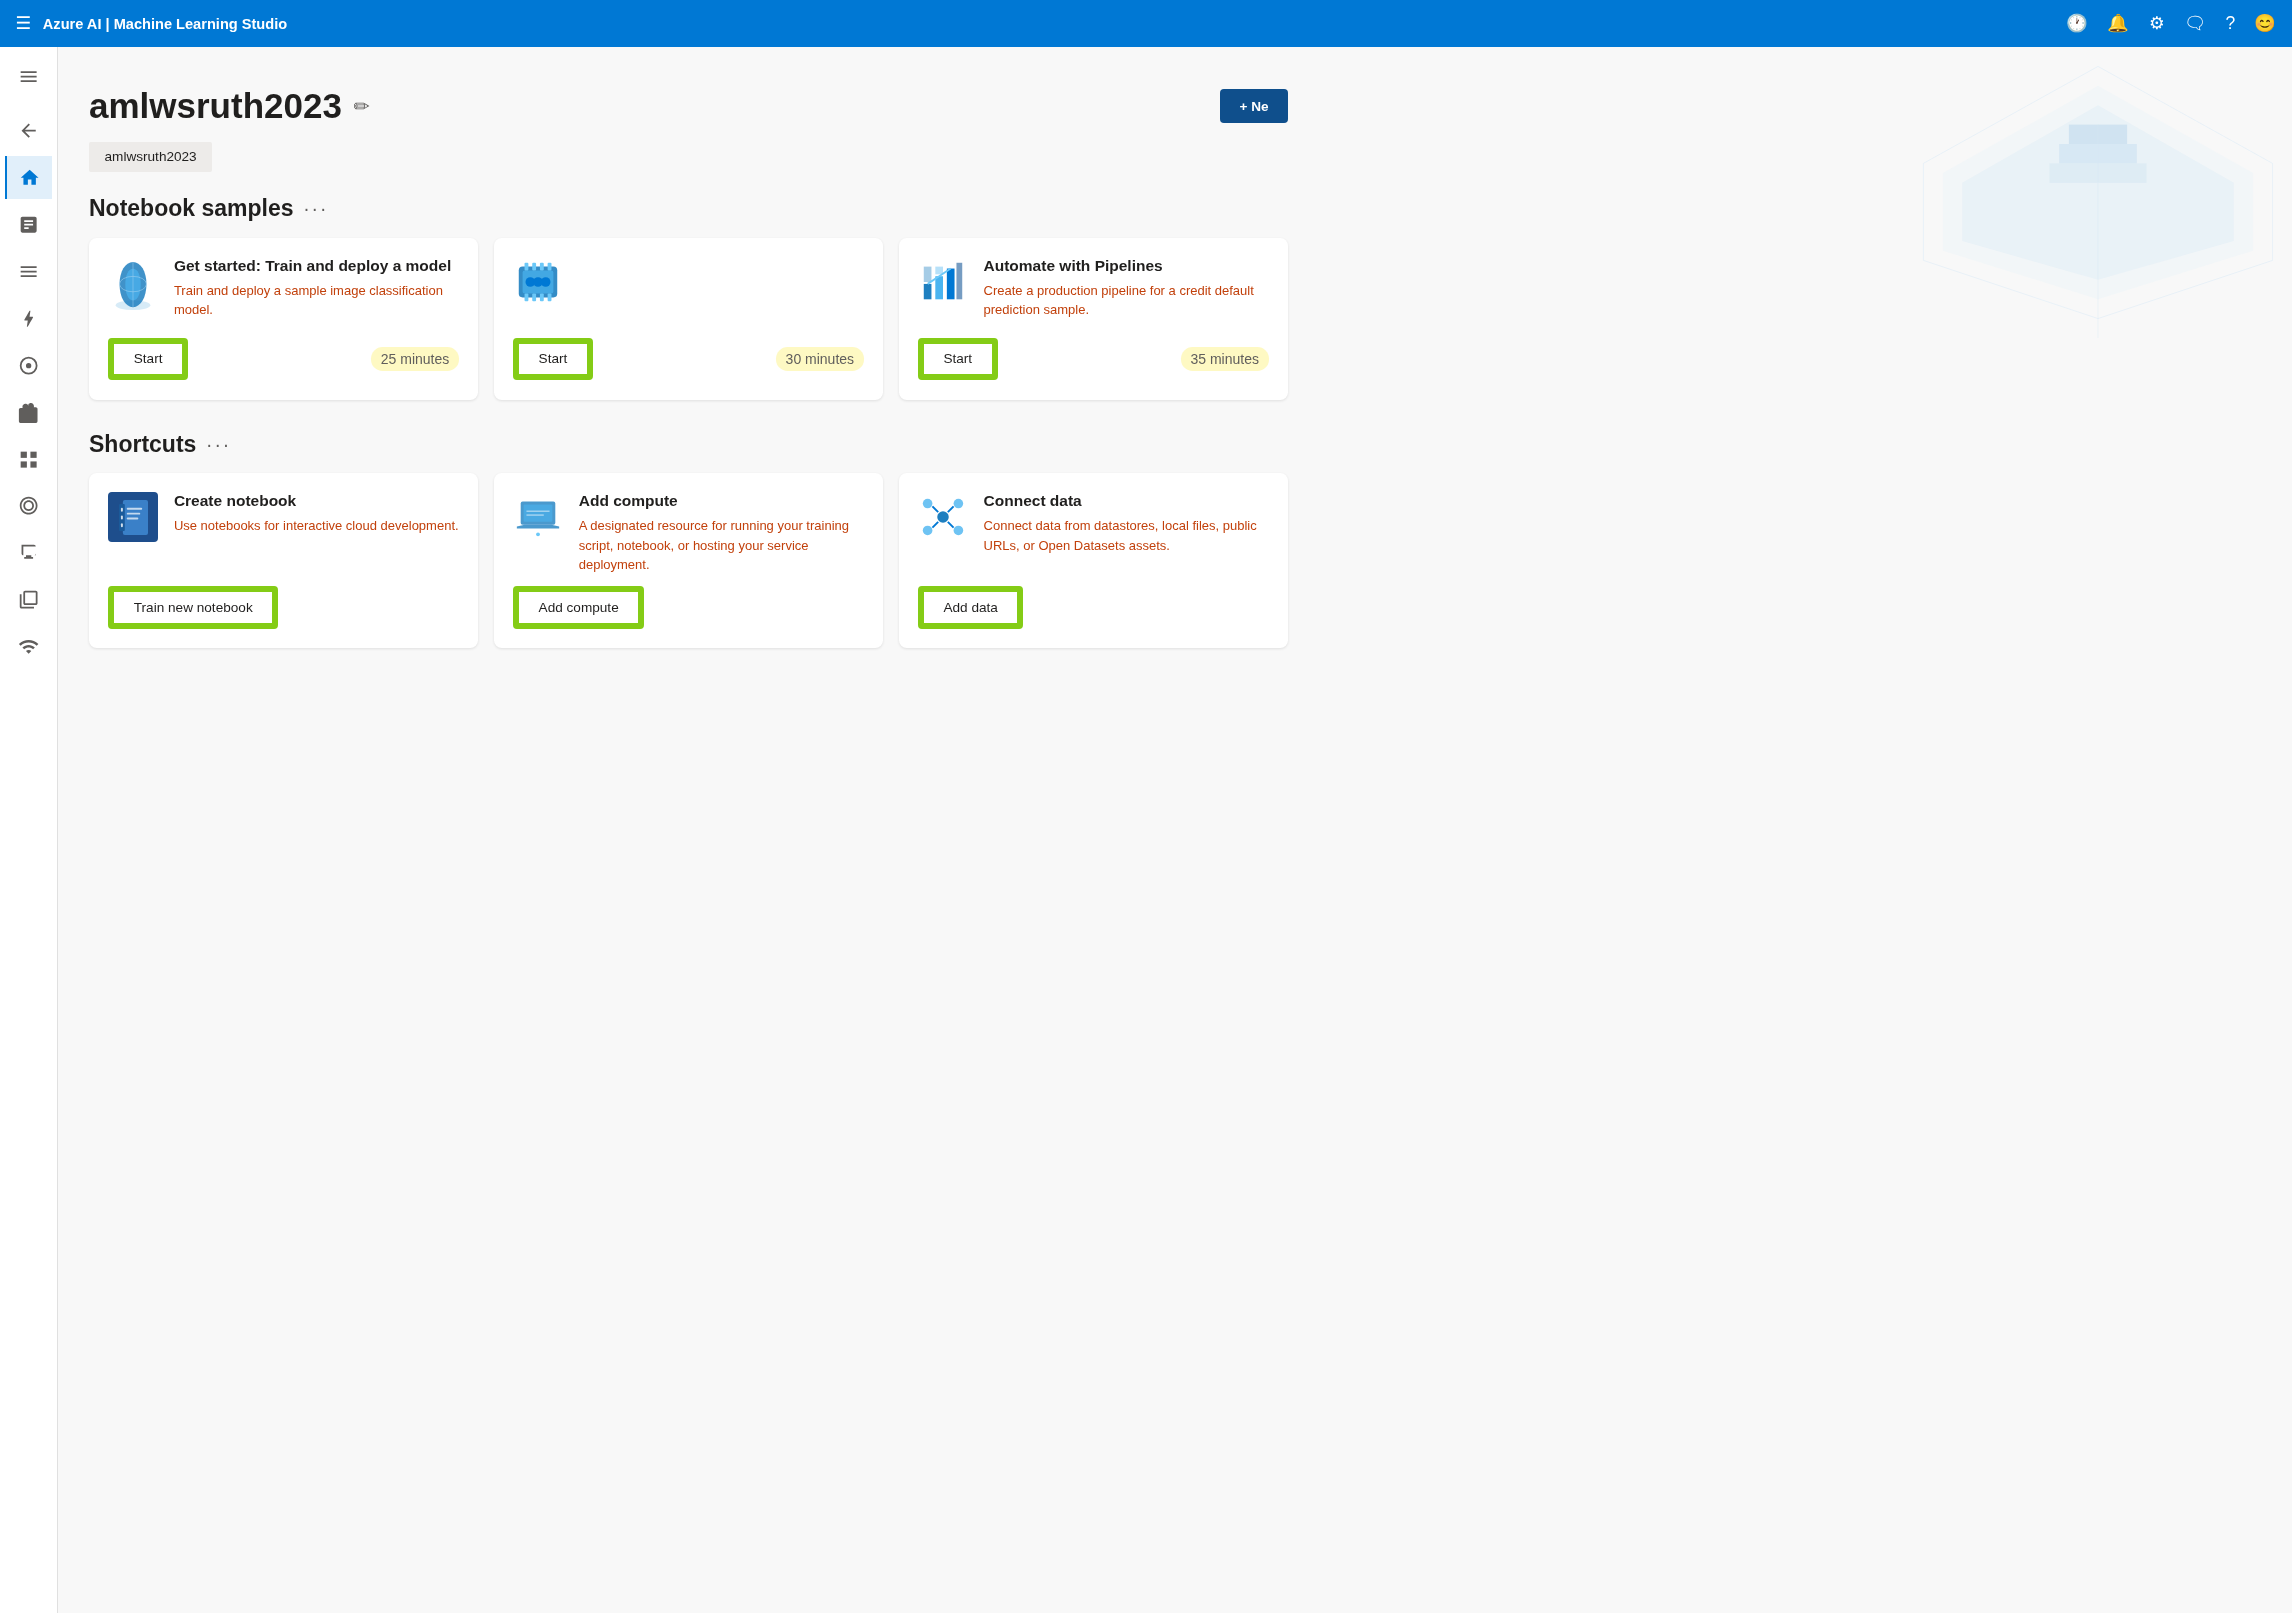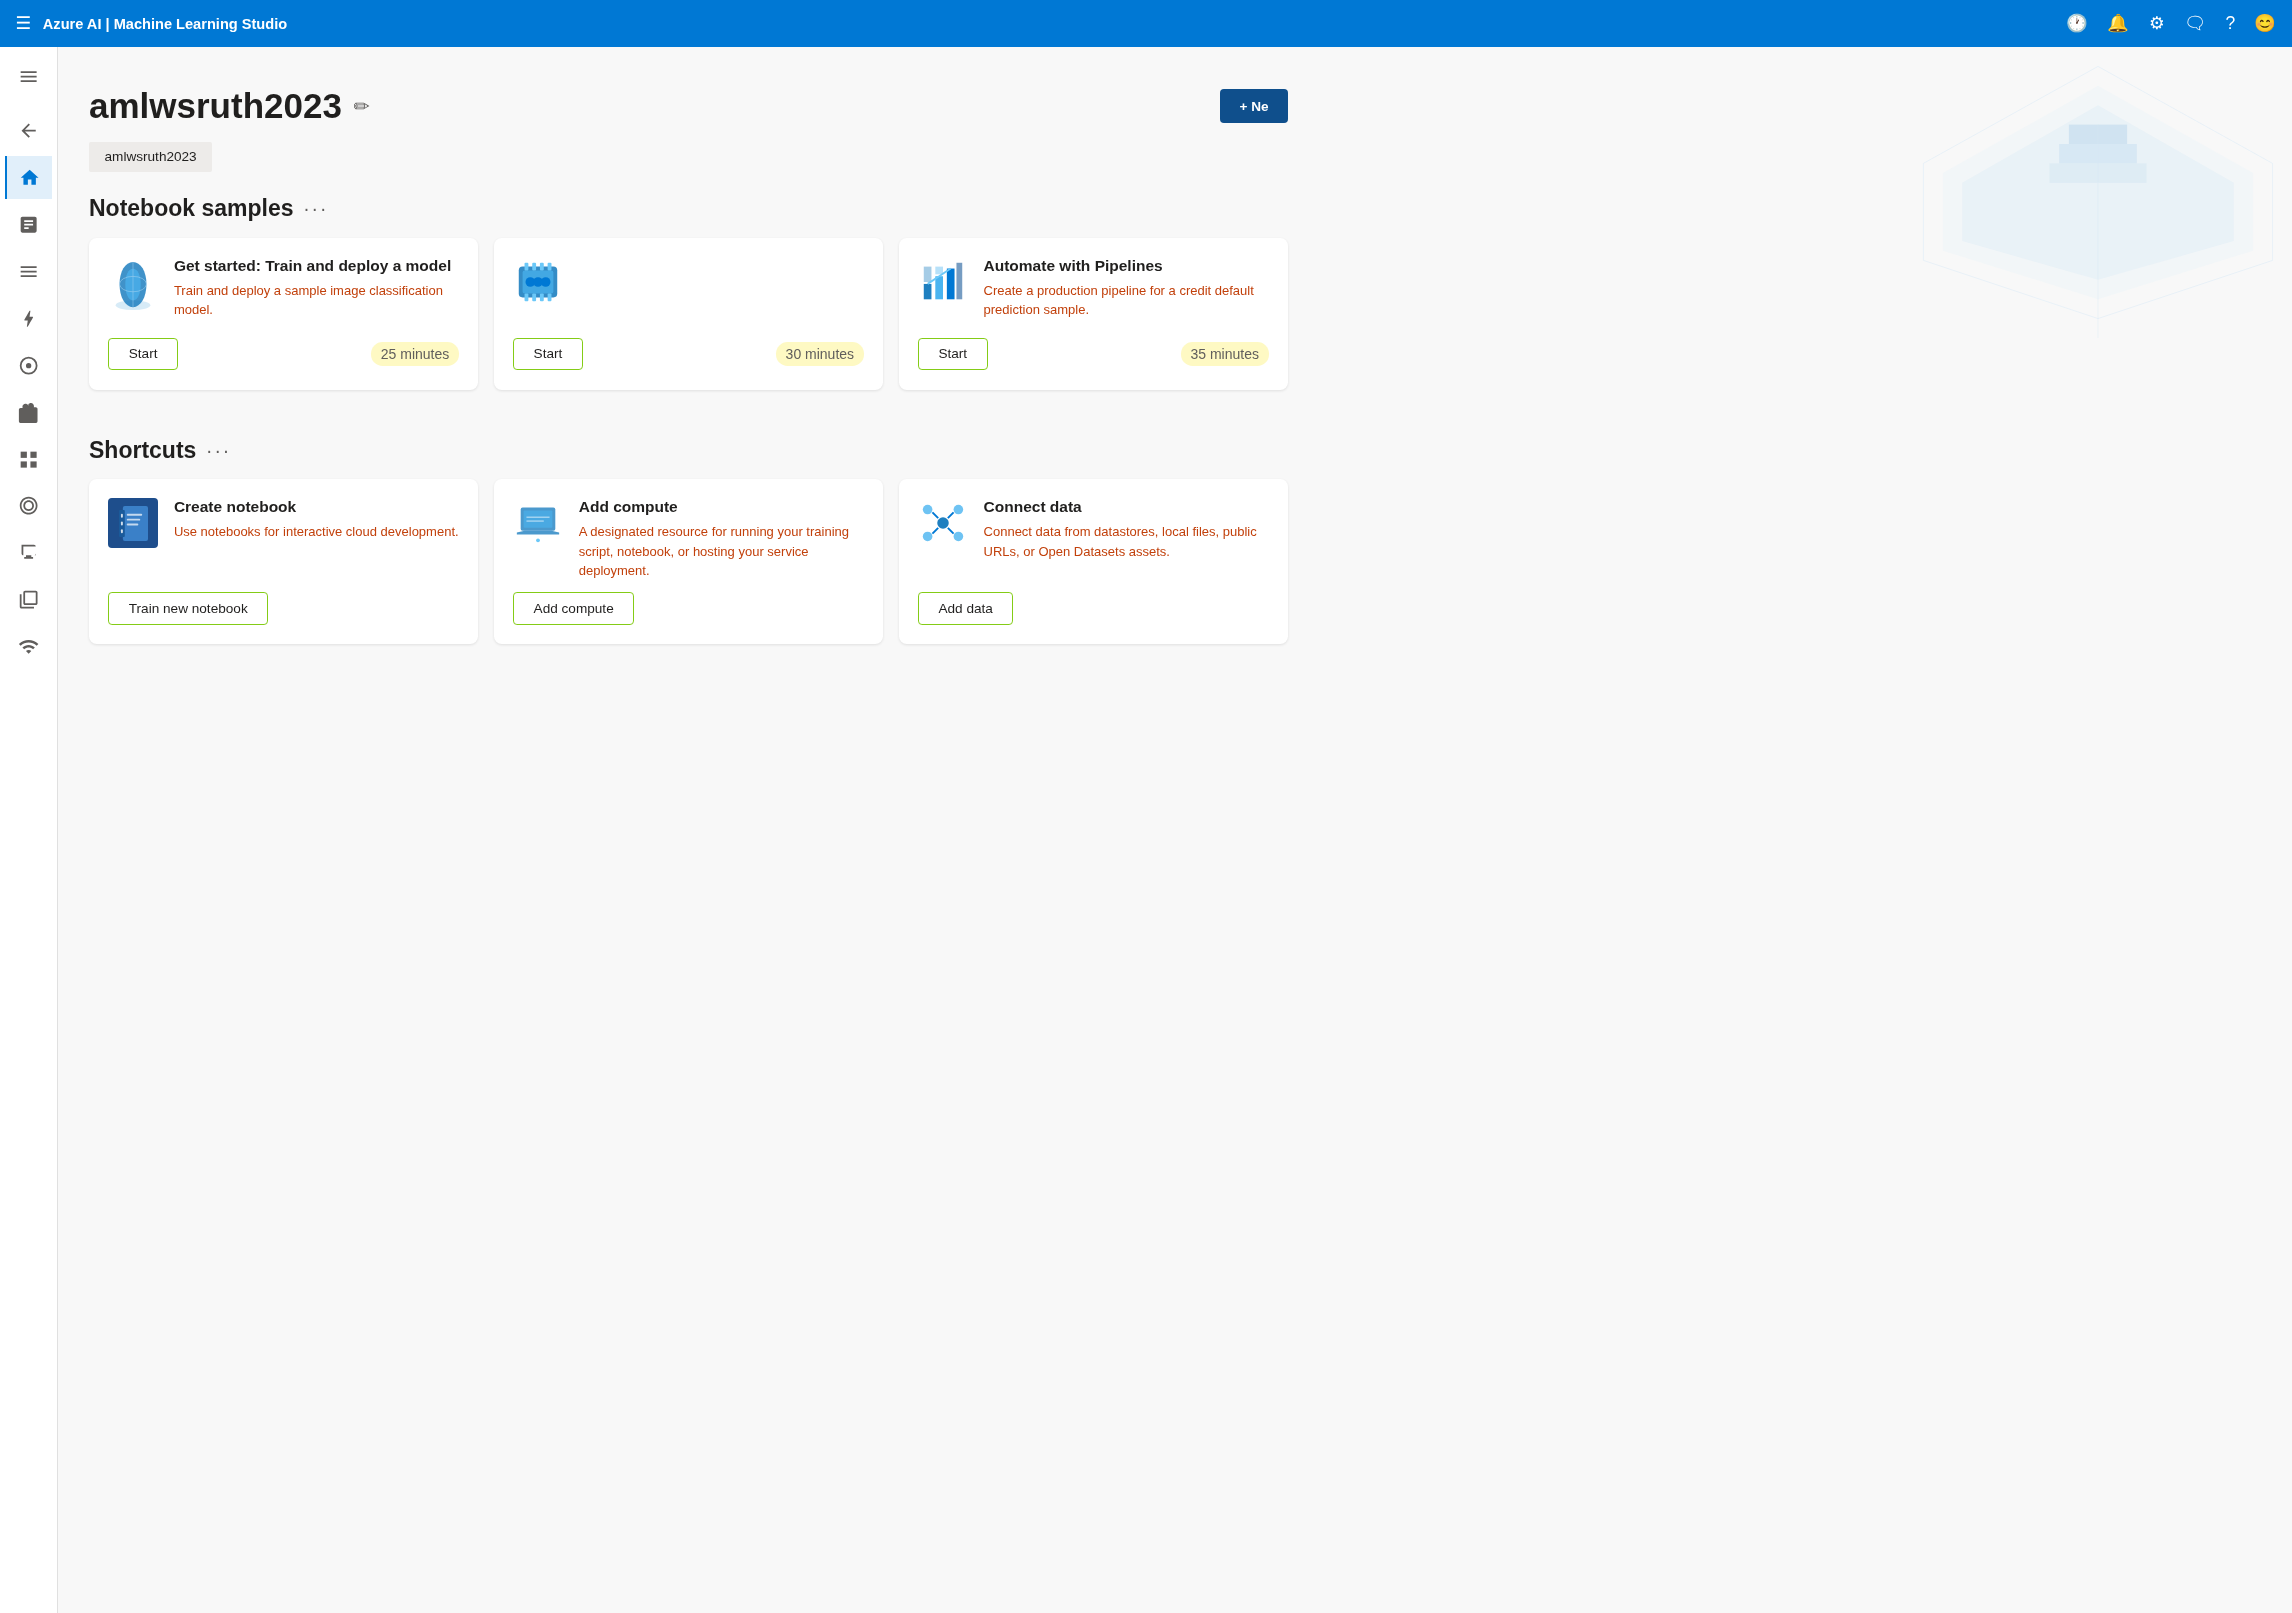--- a/index.html
+++ b/index.html
@@ -114,21 +114,21 @@
       margin-bottom: 15.5px;
     }
     .section-title { font-size: 23px; font-weight: 600; color: #201f1e; }
     .more-icon { color: #605e5c; font-size: 19.4px; cursor: pointer; letter-spacing: 1.9px; }
 
     
     .cards-grid {
       display: grid;
       grid-template-columns: repeat(3, 1fr);
       gap: 15.5px;
-      margin-bottom: 47px;
+      margin-bottom: 31px;
     }
 
     .card {
       background: #fff;
       border-radius: 7.8px;
       padding: 19.4px;
       box-shadow: 0 1px 2.9px rgba(0,0,0,0.1);
       display: flex;
       flex-direction: column;
       gap: 11.6px;
@@ -140,21 +140,21 @@
     .card-desc { font-size: 13px; color: #c2410c; line-height: 1.5; }
 
     .card-footer {
       display: flex;
       align-items: center;
       justify-content: space-between;
       margin-top: auto;
     }
 
     .card-btn {
-      border: 1px solid #84cc16;
+      border: 6px solid #84cc16;
       background: #fff;
       color: #201f1e;
       padding: 7.8px 19.4px;
       font-size: 13.6px;
       border-radius: 3.9px;
       cursor: pointer;
       font-weight: 500;
     }
 
     .duration-badge {

